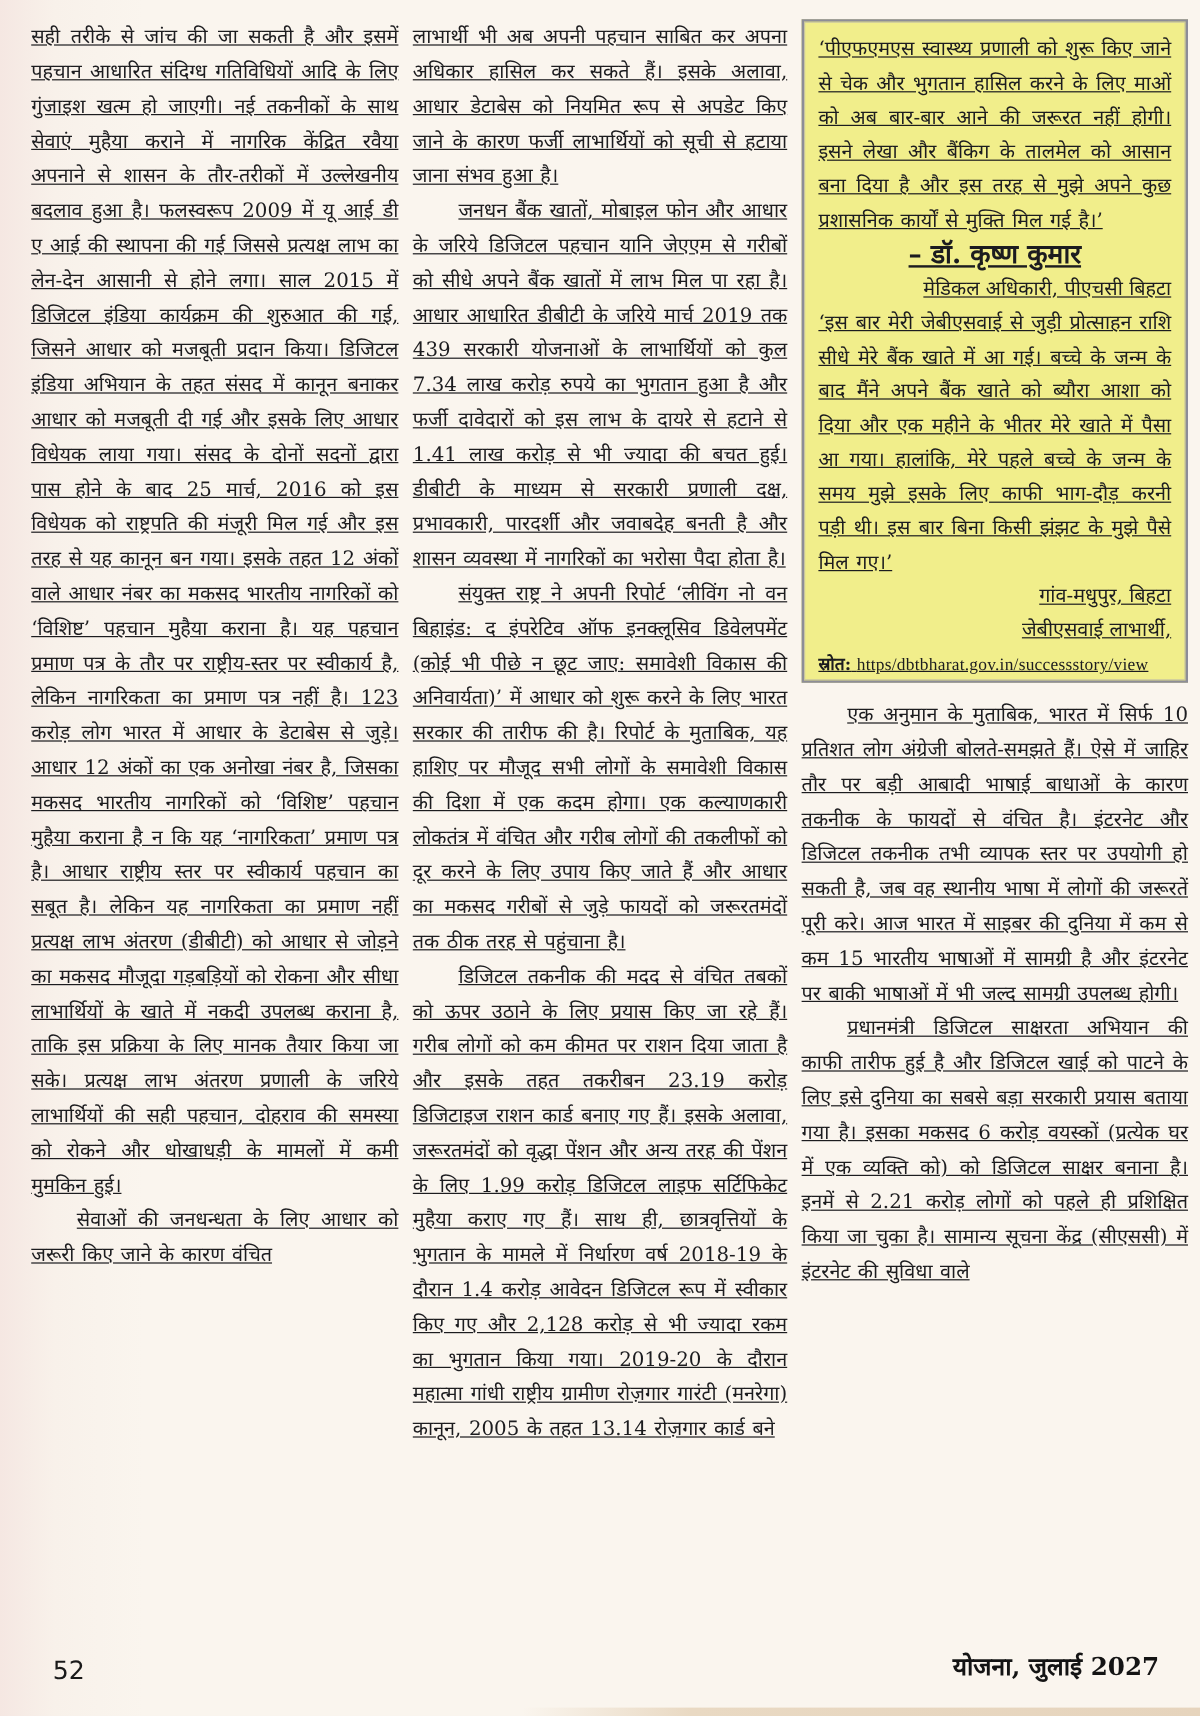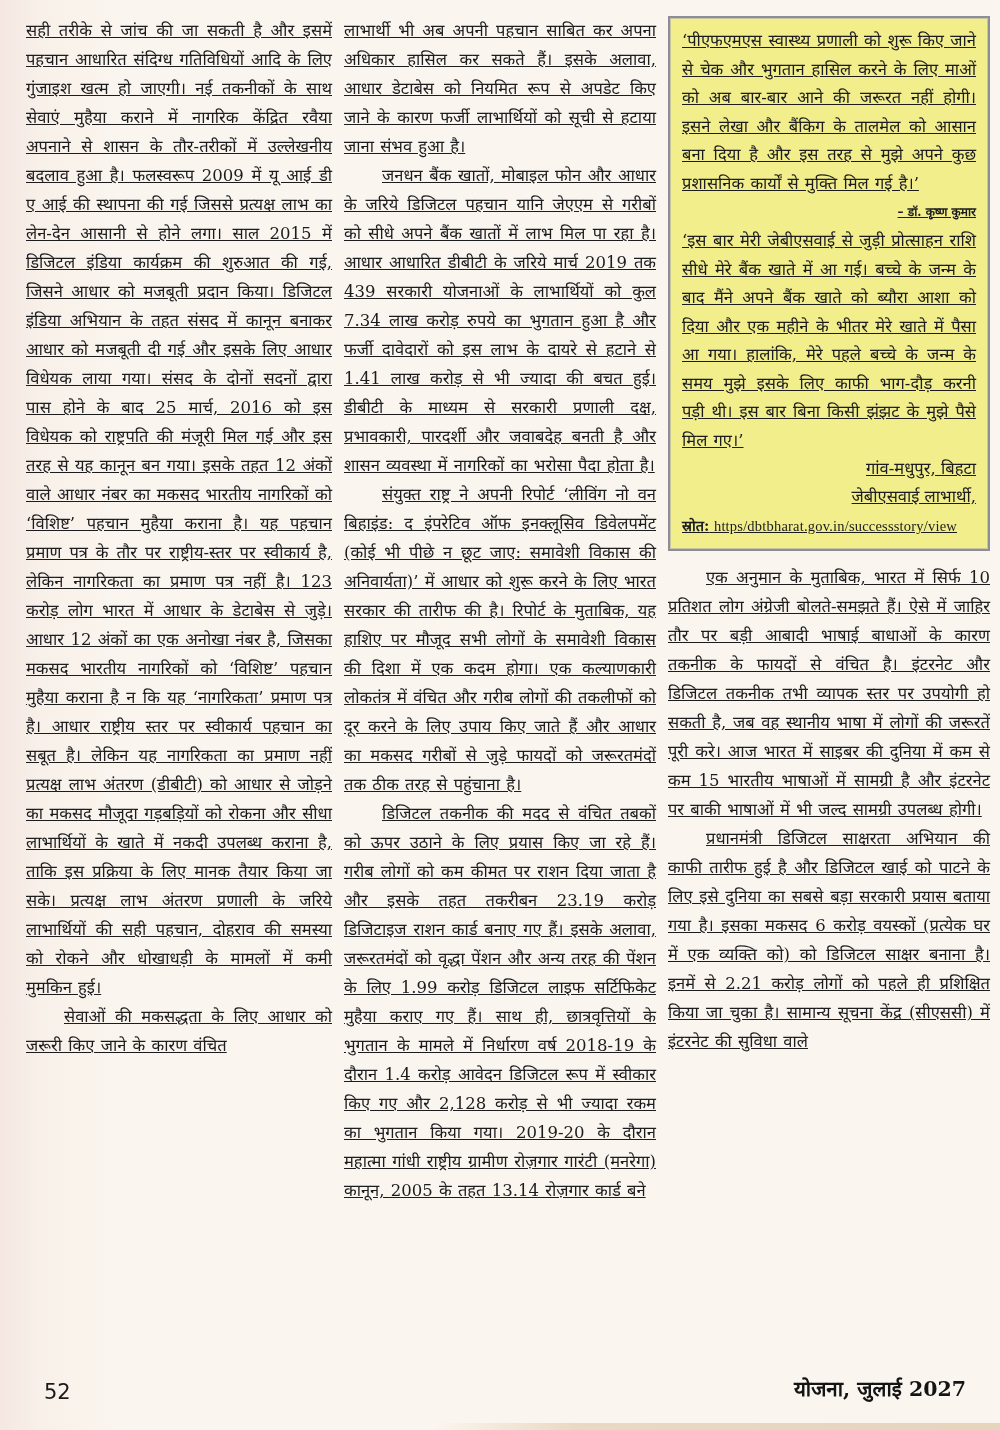--- a/index.html
+++ b/index.html
@@ -26,36 +26,36 @@
     line-height:29px;
     text-align:justify;
     text-indent:38px;
     word-spacing:1px;
   }
   .para.first { text-indent:0; }
   .quote-box {
     box-sizing:border-box;
     background:#f1ee8b;
     border:2px solid #8d8d97;
-    padding:9px 12px 12px 12px;
+    padding:9px 12px 2px 12px;
     margin:0 0 12px 0;
     box-shadow:0 0 0 1px #c9c6a0 inset;
   }
   .quote {
     margin:0;
     font-size:16.5px;
     line-height:28.5px;
     text-align:justify;
     word-spacing:1px;
   }
   .attr-name {
     margin:0;
-    text-align:right;
+    text-align:center;
     font-weight:bold;
-    font-size:12px;
+    font-size:22px;
     line-height:29px;
   }
   .attr-role {
     margin:0;
     text-align:right;
     font-size:16.5px;
     line-height:28px;
   }
   .source-line {
     margin:4px 0 0 0;
@@ -83,35 +83,36 @@
 </style>
 </head>
 <body>
 
 <div class="page">
 
   <div class="columns">
 
     <div class="col col1">
       <p class="para first">सही तरीके से जांच की जा सकती है और इसमें पहचान आधारित संदिग्ध गतिविधियों आदि के लिए गुंजाइश खत्म हो जाएगी। नई तकनीकों  के साथ सेवाएं मुहैया कराने में नागरिक केंद्रित रवैया अपनाने से शासन के तौर-तरीकों में उल्लेखनीय बदलाव हुआ है। फलस्वरूप 2009 में यू आई डी ए आई की स्थापना की गई जिससे प्रत्यक्ष लाभ का लेन-देन आसानी से होने लगा। साल 2015 में डिजिटल इंडिया कार्यक्रम की शुरुआत की गई, जिसने आधार को मजबूती प्रदान किया। डिजिटल इंडिया अभियान के तहत संसद में कानून बनाकर आधार को मजबूती दी गई और इसके लिए आधार विधेयक लाया गया। संसद के दोनों सदनों द्वारा पास होने के बाद 25 मार्च, 2016 को इस विधेयक को राष्ट्रपति की मंजूरी मिल गई और इस तरह से यह कानून बन गया। इसके तहत 12 अंकों वाले आधार नंबर का मकसद भारतीय नागरिकों को ‘विशिष्ट’ पहचान मुहैया कराना है। यह पहचान प्रमाण पत्र के तौर पर राष्ट्रीय-स्तर पर स्वीकार्य है, लेकिन नागरिकता का प्रमाण पत्र नहीं है। 123 करोड़ लोग भारत में आधार के डेटाबेस से जुड़े। आधार 12 अंकों का एक अनोखा नंबर है, जिसका मकसद भारतीय नागरिकों को ‘विशिष्ट’ पहचान मुहैया कराना है न कि यह ‘नागरिकता’ प्रमाण पत्र है। आधार राष्ट्रीय स्तर पर स्वीकार्य पहचान का सबूत है। लेकिन यह नागरिकता का प्रमाण नहीं प्रत्यक्ष लाभ अंतरण (डीबीटी) को आधार से जोड़ने का मकसद मौजूदा गड़बड़ियों को रोकना और सीधा लाभार्थियों के खाते में नकदी उपलब्ध कराना है, ताकि इस प्रक्रिया के लिए मानक तैयार किया जा सके। प्रत्यक्ष लाभ अंतरण प्रणाली के जरिये लाभार्थियों की सही पहचान, दोहराव की समस्या को रोकने और धोखाधड़ी के मामलों में कमी मुमकिन हुई।</p>
-      <p class="para">सेवाओं की मकसद्धता के लिए आधार को जरूरी किए जाने के कारण वंचित</p>
+      <p class="para">सेवाओं की जनधन्धता के लिए आधार को जरूरी किए जाने के कारण वंचित</p>
     </div>
 
     <div class="col col2">
       <p class="para first">लाभार्थी भी अब अपनी पहचान साबित कर अपना अधिकार हासिल कर सकते हैं। इसके अलावा, आधार डेटाबेस को नियमित रूप से अपडेट किए जाने के कारण फर्जी लाभार्थियों को सूची से हटाया जाना संभव हुआ है।</p>
       <p class="para">जनधन बैंक खातों, मोबाइल फोन और आधार के जरिये डिजिटल पहचान यानि जेएएम से गरीबों को सीधे अपने बैंक खातों में लाभ मिल पा रहा है। आधार आधारित डीबीटी के जरिये मार्च 2019 तक 439 सरकारी योजनाओं के लाभार्थियों को कुल 7.34 लाख करोड़ रुपये का भुगतान हुआ है और फर्जी दावेदारों को इस लाभ के दायरे से हटाने से 1.41 लाख करोड़ से भी ज्यादा की बचत हुई। डीबीटी के माध्यम से सरकारी प्रणाली दक्ष, प्रभावकारी, पारदर्शी और जवाबदेह बनती है और शासन व्यवस्था में नागरिकों का भरोसा पैदा होता है।</p>
       <p class="para">संयुक्त राष्ट्र ने अपनी रिपोर्ट ‘लीविंग नो वन बिहाइंड: द इंपरेटिव ऑफ इनक्लूसिव डिवेलपमेंट (कोई भी पीछे न छूट जाए: समावेशी विकास की अनिवार्यता)’ में आधार को शुरू करने के लिए भारत सरकार की तारीफ की है। रिपोर्ट के मुताबिक, यह हाशिए पर मौजूद सभी लोगों के समावेशी विकास की दिशा में एक कदम होगा। एक कल्याणकारी लोकतंत्र में वंचित और गरीब लोगों की तकलीफों को दूर करने के लिए उपाय किए जाते हैं और आधार का मकसद गरीबों से जुड़े फायदों को जरूरतमंदों तक ठीक तरह से पहुंचाना है।</p>
       <p class="para">डिजिटल तकनीक की मदद से वंचित तबकों को ऊपर उठाने के लिए प्रयास किए जा रहे हैं। गरीब लोगों को कम कीमत पर राशन दिया जाता है और इसके तहत तकरीबन 23.19 करोड़ डिजिटाइज राशन कार्ड बनाए गए हैं। इसके अलावा, जरूरतमंदों को वृद्धा पेंशन और अन्य तरह की पेंशन के लिए 1.99 करोड़ डिजिटल लाइफ सर्टिफिकेट मुहैया कराए गए हैं। साथ ही, छात्रवृत्तियों के भुगतान के मामले में निर्धारण वर्ष 2018-19 के दौरान 1.4 करोड़ आवेदन डिजिटल रूप में स्वीकार किए गए और 2,128 करोड़ से भी ज्यादा रकम का भुगतान किया गया। 2019-20 के दौरान महात्मा गांधी राष्ट्रीय ग्रामीण रोज़गार गारंटी (मनरेगा) कानून, 2005 के तहत 13.14 रोज़गार कार्ड बने</p>
     </div>
 
     <div class="col col3">
 
       <div class="quote-box">
         <p class="quote">‘पीएफएमएस स्वास्थ्य प्रणाली को शुरू किए जाने से चेक और भुगतान हासिल करने के लिए माओं को अब बार-बार आने की जरूरत नहीं होगी। इसने लेखा और बैंकिग के तालमेल को आसान बना दिया है और इस तरह से मुझे अपने कुछ प्रशासनिक कार्यों से मुक्ति मिल गई है।’</p>
         <p class="attr-name">– डॉ. कृष्ण कुमार</p>
+        <p class="attr-role">मेडिकल अधिकारी, पीएचसी बिहटा</p>
         <p class="quote">‘इस बार मेरी जेबीएसवाई से जुड़ी प्रोत्साहन राशि सीधे मेरे बैंक खाते में आ गई। बच्चे के जन्म के बाद मैंने अपने बैंक खाते को ब्यौरा आशा को दिया और एक महीने के भीतर मेरे खाते में पैसा आ गया। हालांकि, मेरे पहले बच्चे के जन्म के समय मुझे इसके लिए काफी भाग-दौड़ करनी पड़ी थी। इस बार बिना किसी झंझट के मुझे पैसे मिल गए।’</p>
         <p class="attr-role">गांव-मधुपुर, बिहटा</p>
         <p class="attr-role">जेबीएसवाई लाभार्थी,</p>
         <p class="source-line">
           <span class="source-label">स्रोत:</span>
           <span class="source-url">https/dbtbharat.gov.in/successstory/view</span>
         </p>
       </div>
 
       <p class="para">एक अनुमान के मुताबिक, भारत में सिर्फ 10 प्रतिशत लोग अंग्रेजी बोलते-समझते हैं। ऐसे में जाहिर तौर पर बड़ी आबादी भाषाई बाधाओं के कारण तकनीक के फायदों से वंचित है। इंटरनेट और डिजिटल तकनीक तभी व्यापक स्तर पर उपयोगी हो सकती है, जब वह स्थानीय भाषा में लोगों की जरूरतें पूरी करे। आज भारत में साइबर की दुनिया में कम से कम 15 भारतीय भाषाओं में सामग्री है और इंटरनेट पर बाकी भाषाओं में भी जल्द सामग्री उपलब्ध होगी।</p>

